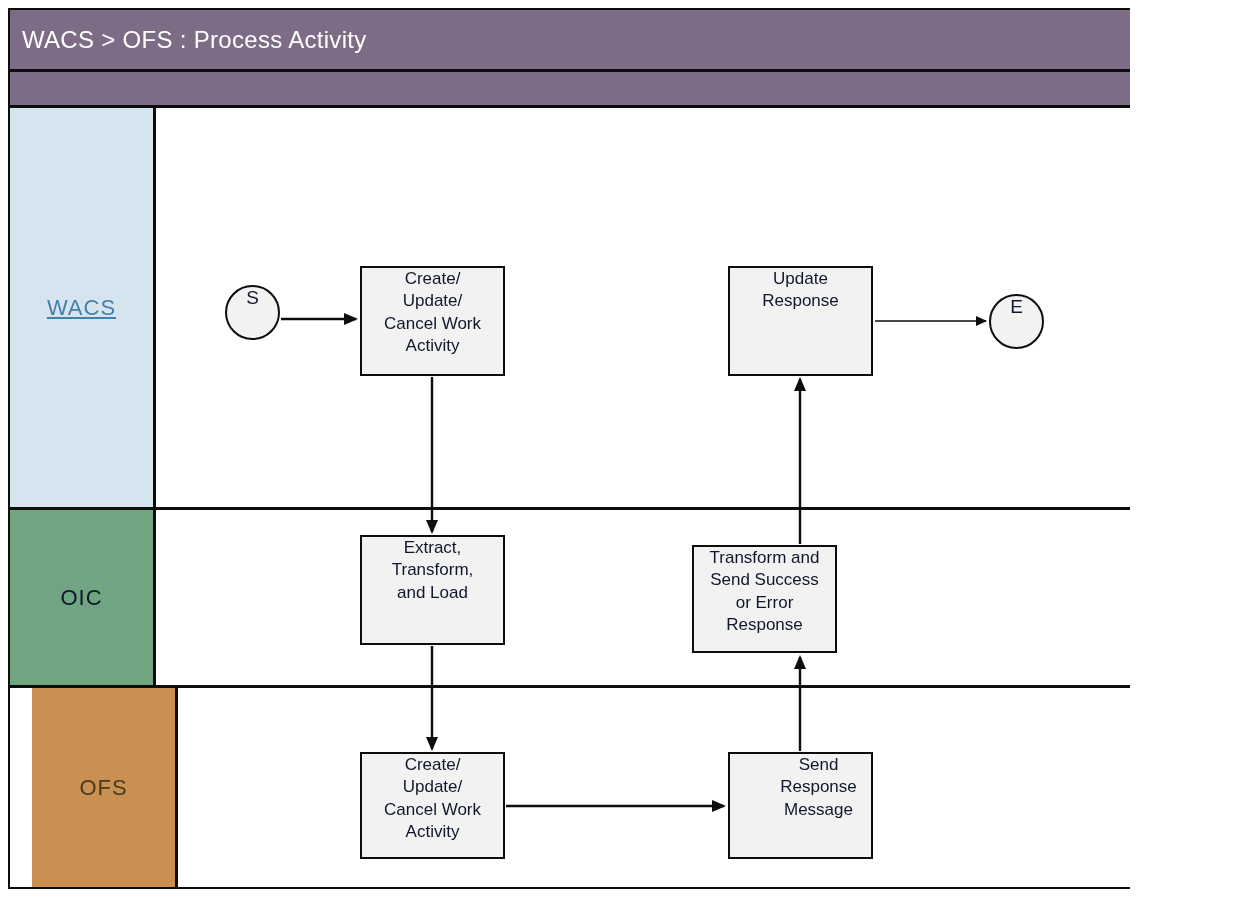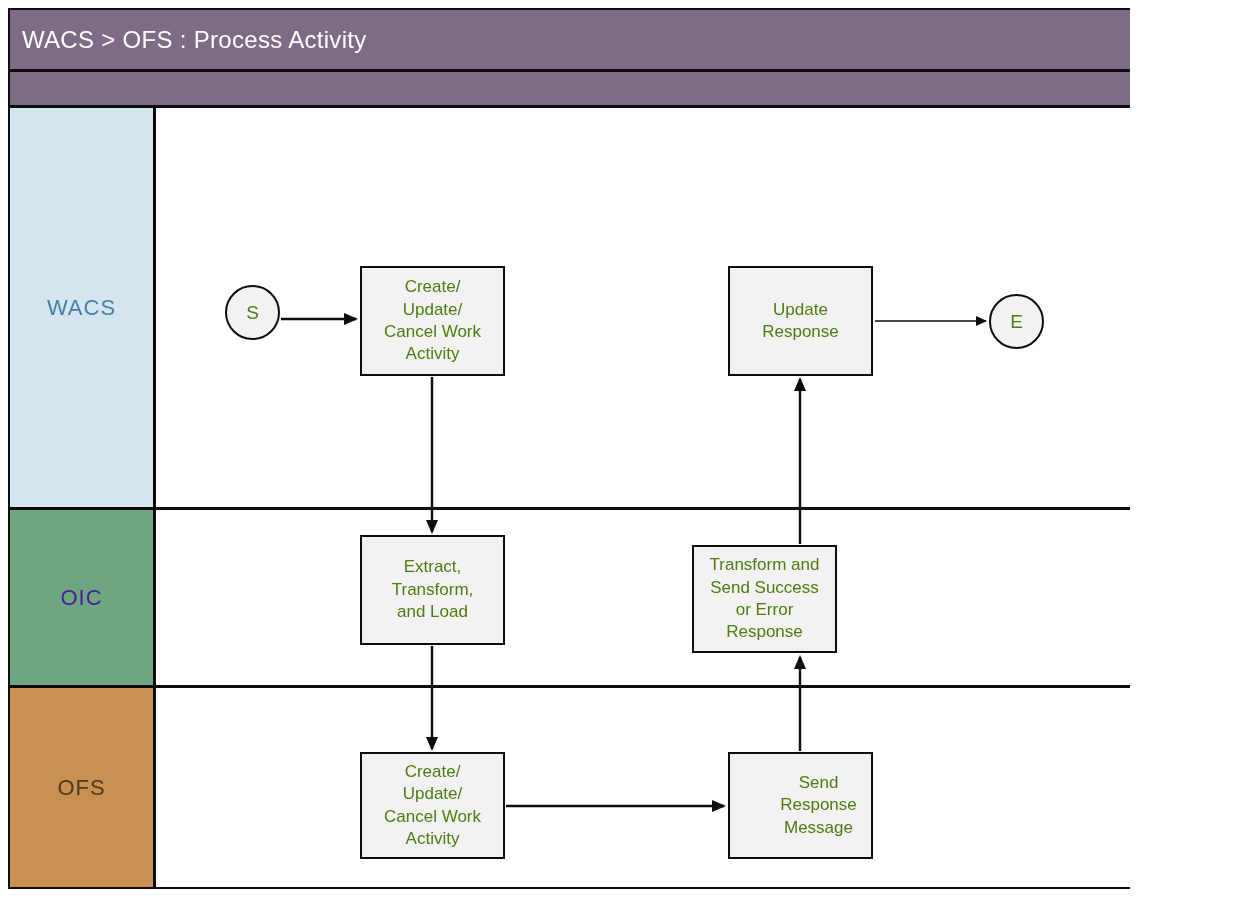--- a/index.html
+++ b/index.html
@@ -21,36 +21,36 @@
     display: flex; align-items: center; padding: 0 12px;
   }
   .title-text { color: #ffffff; font-size: 24px; font-weight: 400; letter-spacing: 0.3px; }
   .sub-bar {
     flex: 0 0 36px; background: #7e6c86;
     border-bottom: 3px solid #0d0d0d;
   }
   .lane { display: flex; border-bottom: 3px solid #0d0d0d; }
   .lane-wacs { flex: 0 0 402px; }
   .lane-oic  { flex: 0 0 178px; }
-  .lane-ofs  { flex: 1 1 auto; border-bottom: none; }
+  .lane-ofs  { flex: 1 1 auto; border-bottom: none; margin-left: 22px; }
   .lane-label {
     flex: 0 0 146px; border-right: 3px solid #0d0d0d;
     display: flex; align-items: center; justify-content: center;
     font-size: 22px; letter-spacing: 1px;
   }
-  .lane-label.wacs { background: #d5e5ef; color: #4580a8; }
-  .lane-label.oic  { background: #70a581; color: #4c1d95; }
+  .lane-label.wacs { background: #d5e5ef; color: #4580a8; text-decoration: underline; }
+  .lane-label.oic  { background: #70a581; color: #0f172a; }
   .lane-label.ofs  { background: #ca9052; color: #4a3a20; }
   .lane-body { flex: 1 1 auto; background: #ffffff; }
 
   .node {
     position: absolute; z-index: 2;
     background: #f2f2f2; border: 2.5px solid #0d0d0d;
-    display: flex; align-items: center; justify-content: center;
-    text-align: center; color: #4d7c0f;
+    display: flex; align-items: flex-start; justify-content: center;
+    text-align: center; color: #0f172a;
   }
   .box { width: 145px; font-size: 17px; line-height: 1.32; }
   .box .lbl { white-space: pre-line; }
   .circle {
     width: 55px; height: 55px; border-radius: 50%;
     font-size: 19px;
   }
   .arrows {
     position: absolute; left: 0; top: 0; z-index: 1;
     pointer-events: none;

